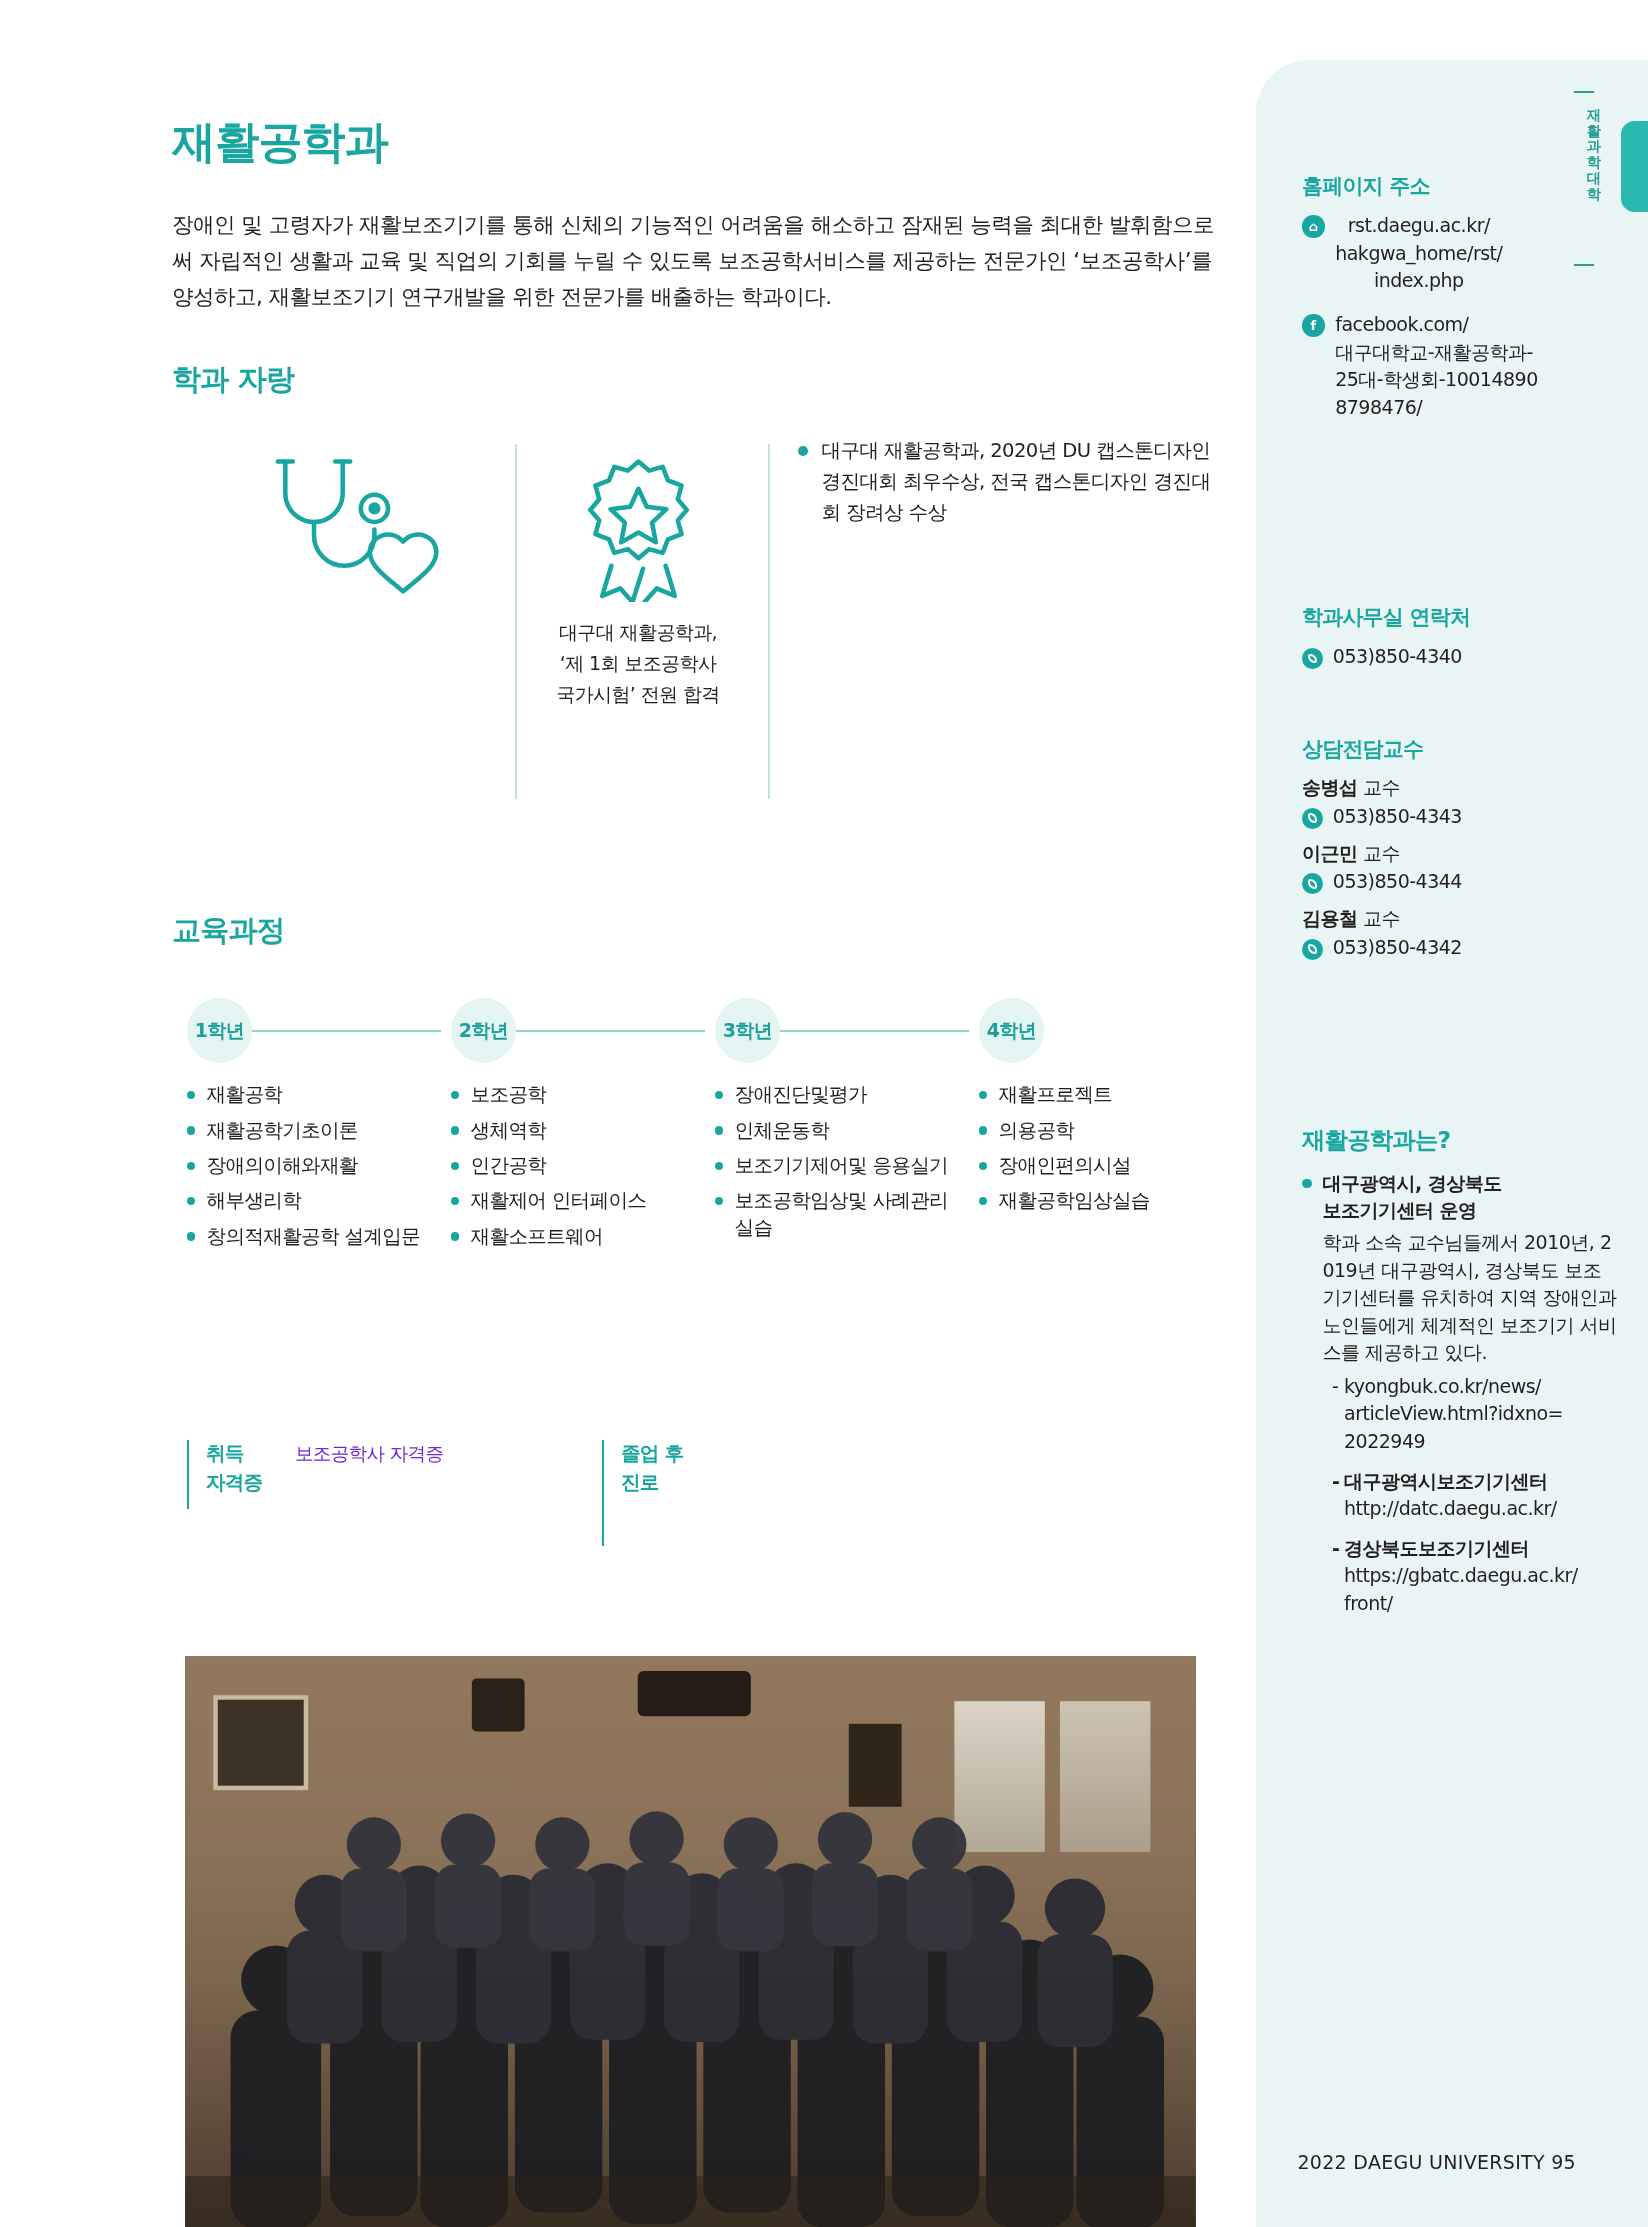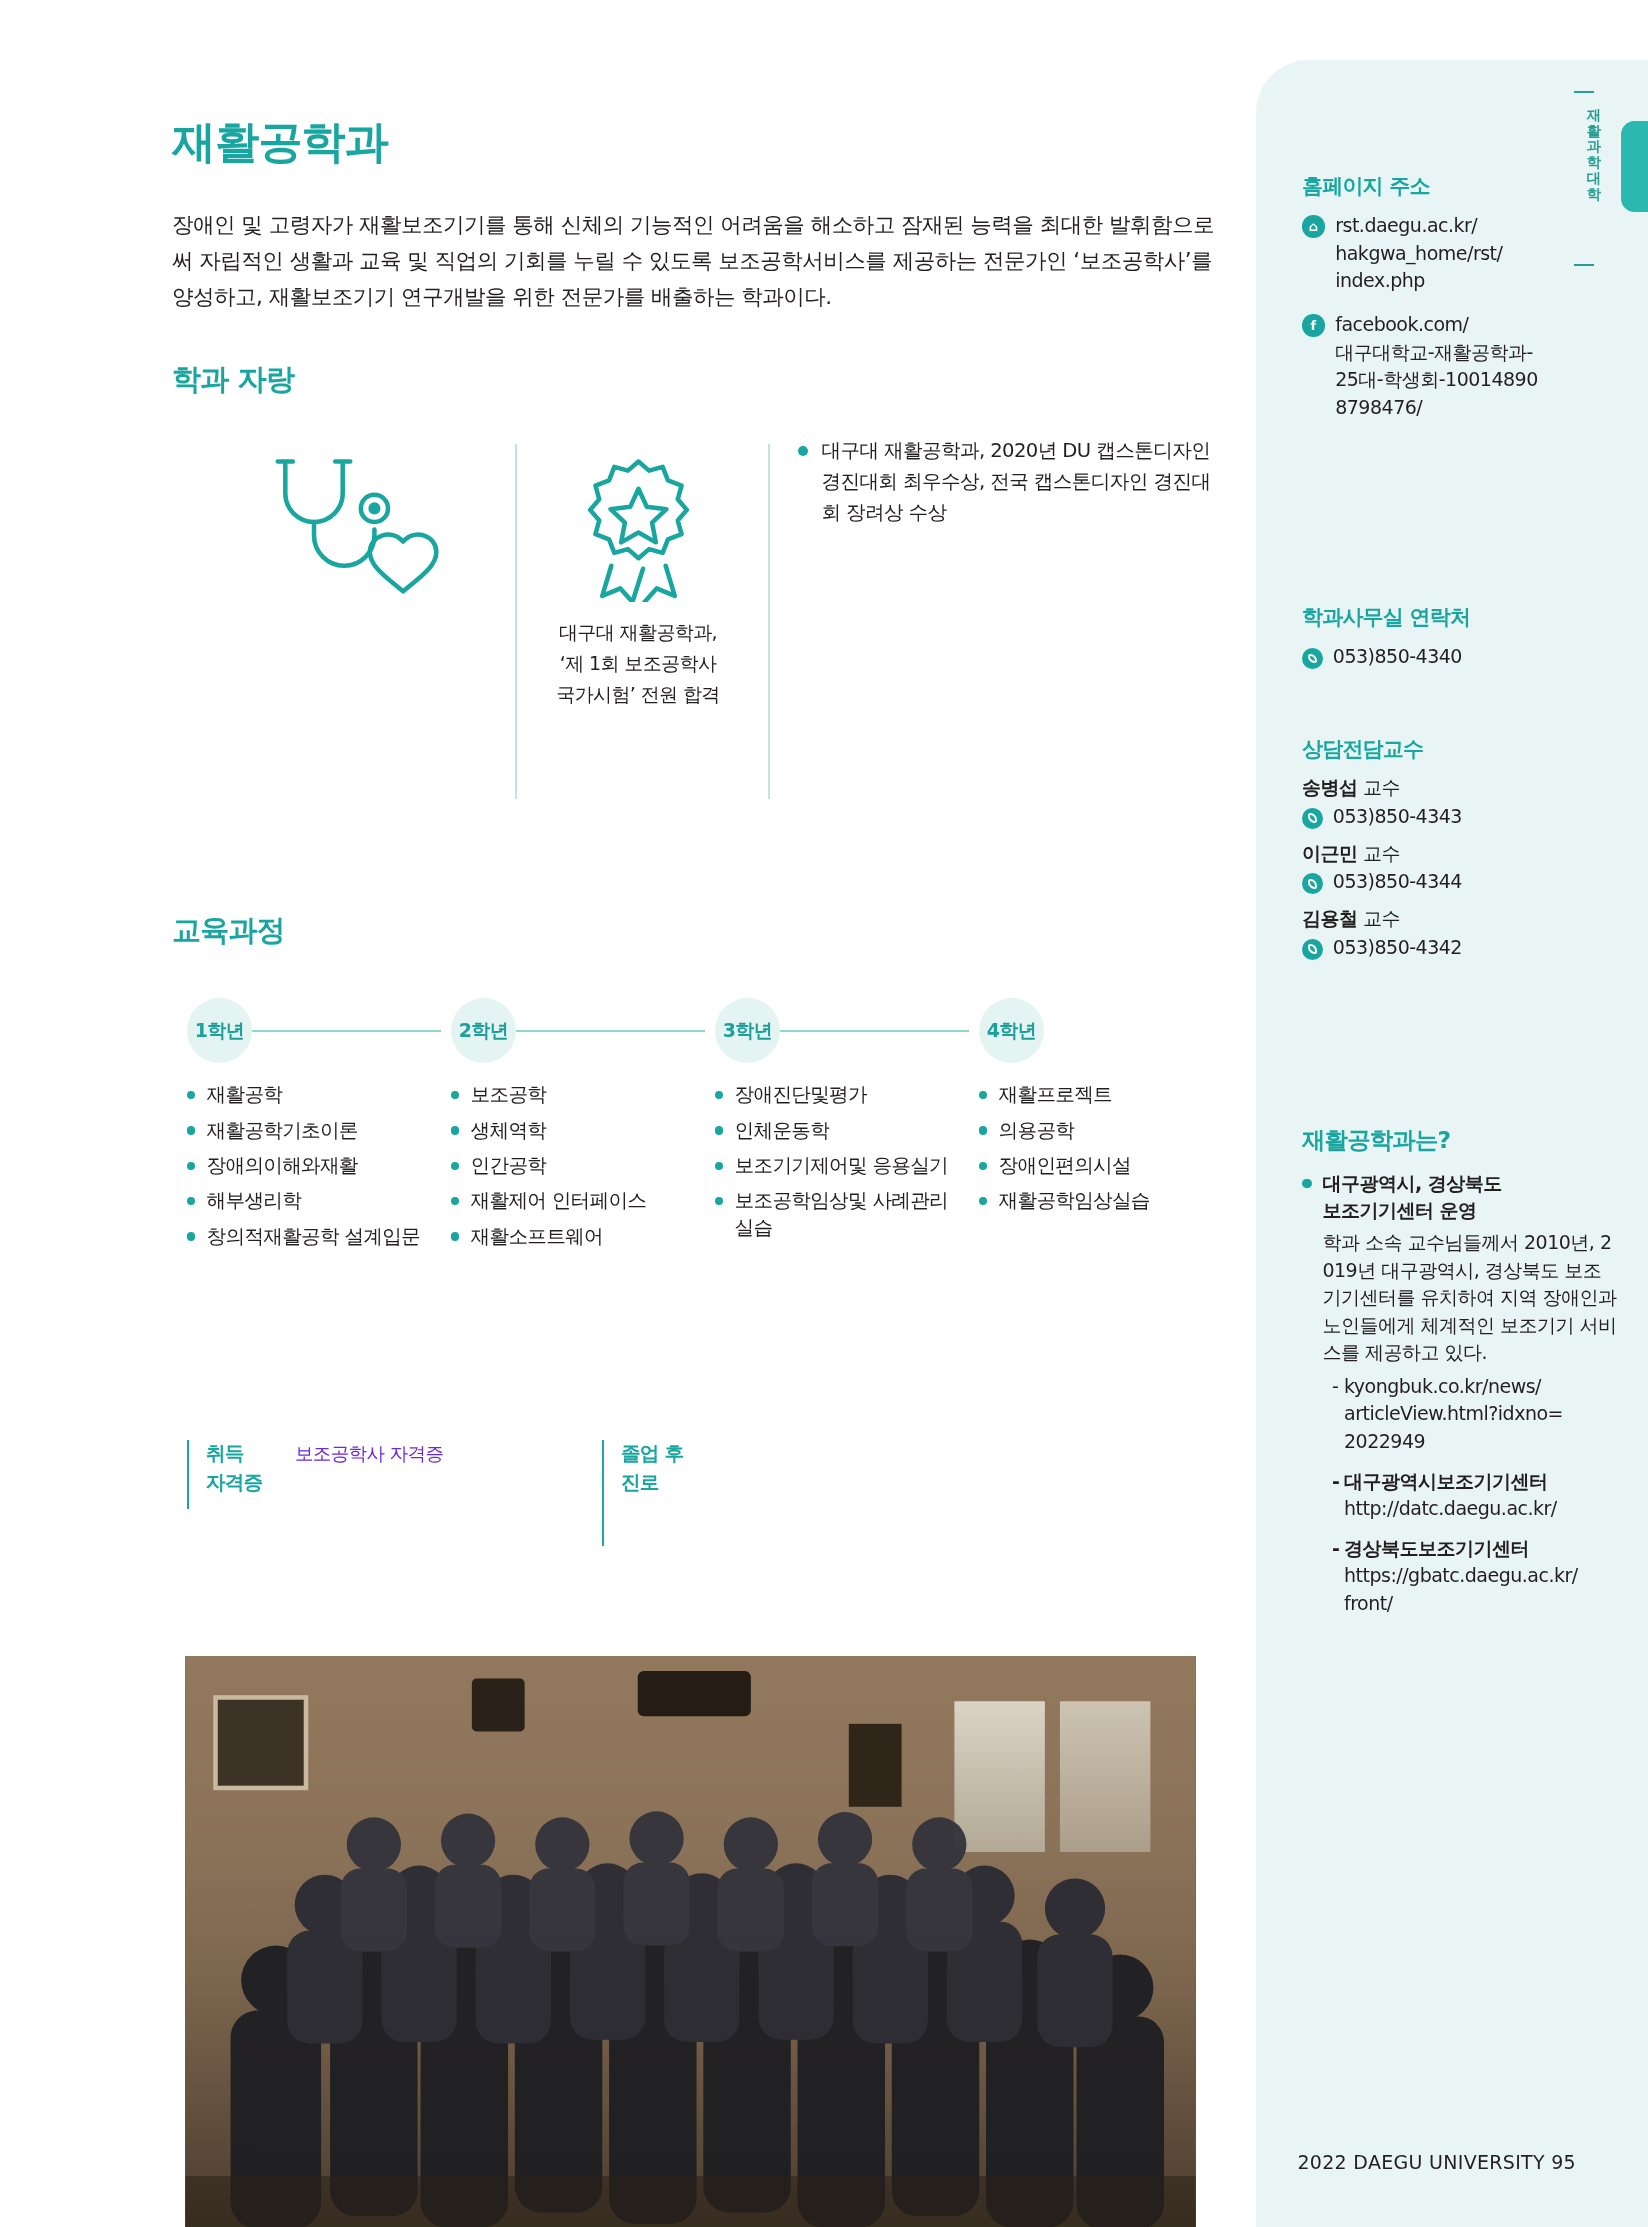--- a/index.html
+++ b/index.html
@@ -378,21 +378,21 @@
     </g>
     <rect x="0" y="690" width="1340" height="70" fill="#2a2018" opacity="0.55"></rect>
   </svg>
 </div>
 
 <div class="rc" style="top:172px;">
   <div class="rc-title">홈페이지 주소</div>
 
   <div class="rc-line">
     <div class="rc-ico">⌂</div>
-    <div class="rc-text" style="white-space:pre-line;">rst.daegu.ac.kr/
+    <div class="rc-text" style="white-space:pre-line;text-align:center;">rst.daegu.ac.kr/
 hakgwa_home/rst/
 index.php</div>
   </div>
 
   <div class="rc-line" style="margin-top:16.6px;">
     <div class="rc-ico fb">f</div>
     <div class="rc-text" style="white-space:pre-line;">facebook.com/
 대구대학교-재활공학과-
 25대-학생회-10014890
 8798476/</div>

